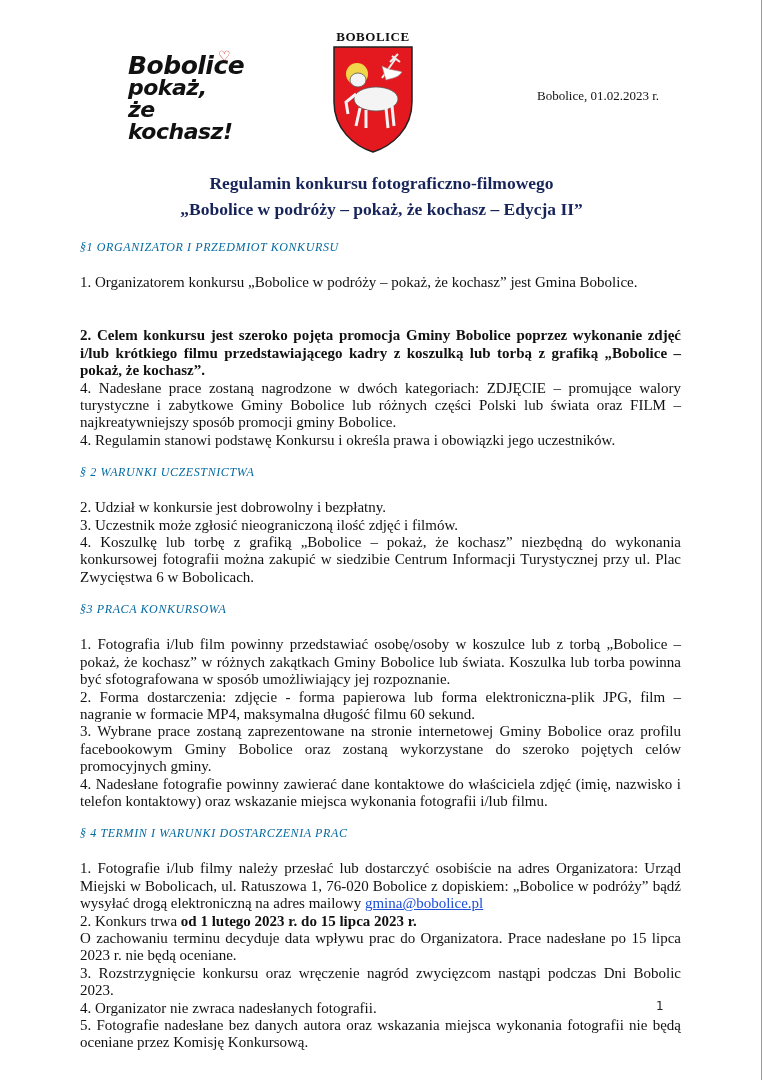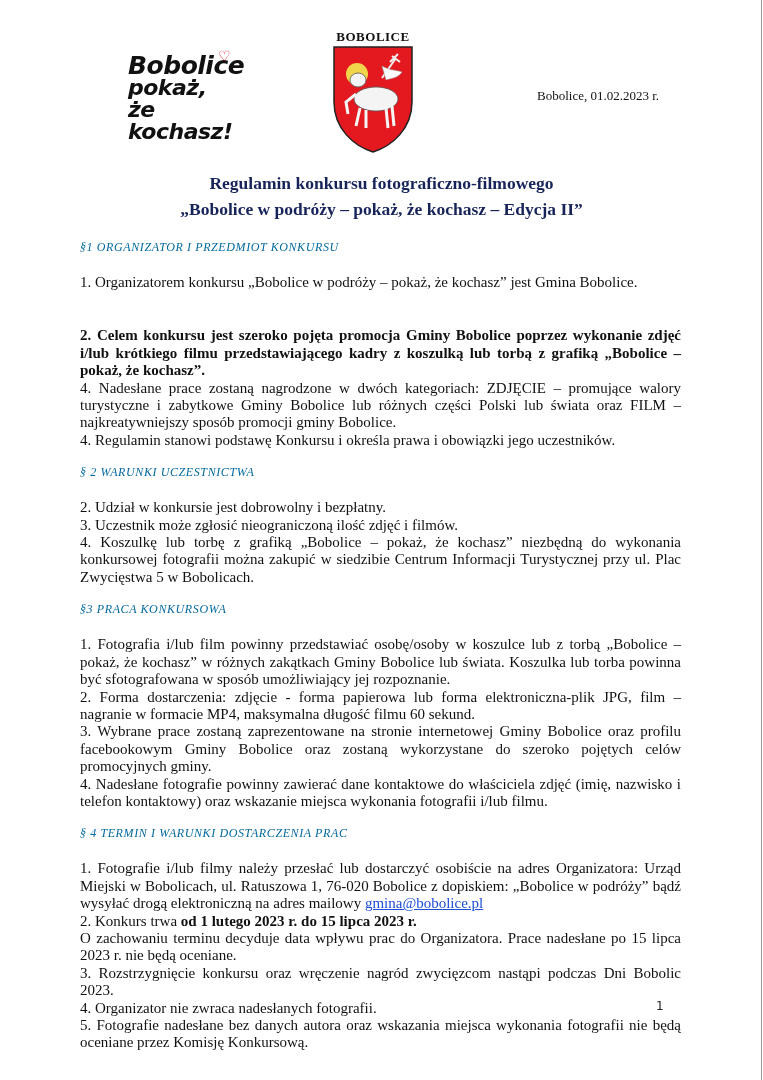--- a/index.html
+++ b/index.html
@@ -95,21 +95,21 @@
     <p class="para">1. Organizatorem konkursu „Bobolice w podróży – pokaż, że kochasz” jest Gmina Bobolice.</p>
     <p class="para bold">2.  Celem konkursu jest szeroko pojęta promocja Gminy Bobolice poprzez wykonanie zdjęć i/lub krótkiego filmu przedstawiającego kadry z koszulką lub torbą z grafiką „Bobolice – pokaż, że kochasz”.</p>
     <p class="para">4.  Nadesłane prace zostaną nagrodzone w dwóch kategoriach: ZDJĘCIE – promujące walory turystyczne i zabytkowe Gminy Bobolice lub różnych części Polski lub świata oraz FILM – najkreatywniejszy sposób promocji gminy Bobolice.</p>
     <p class="para">4. Regulamin stanowi podstawę Konkursu i określa prawa i obowiązki jego uczestników.</p>
   </div>
 
   <div class="section">
     <div class="section-heading">§ 2 WARUNKI UCZESTNICTWA</div>
     <p class="para">2. Udział w konkursie jest dobrowolny i bezpłatny.</p>
     <p class="para">3. Uczestnik może zgłosić nieograniczoną ilość zdjęć i filmów.</p>
-    <p class="para">4. Koszulkę lub torbę z grafiką „Bobolice – pokaż, że kochasz” niezbędną do wykonania konkursowej fotografii można zakupić w siedzibie Centrum Informacji Turystycznej przy ul. Plac Zwycięstwa 5 w Bobolicach.</p>
+    <p class="para">4. Koszulkę lub torbę z grafiką „Bobolice – pokaż, że kochasz” niezbędną do wykonania konkursowej fotografii można zakupić w siedzibie Centrum Informacji Turystycznej przy ul. Plac Zwycięstwa 6 w Bobolicach.</p>
   </div>
 
   <div class="section">
     <div class="section-heading">§3 PRACA KONKURSOWA</div>
     <p class="para">1. Fotografia i/lub film powinny przedstawiać osobę/osoby w koszulce lub z torbą „Bobolice – pokaż, że kochasz” w różnych zakątkach Gminy Bobolice lub świata. Koszulka lub torba powinna być sfotografowana w sposób umożliwiający jej rozpoznanie.</p>
     <p class="para">2. Forma dostarczenia: zdjęcie - forma papierowa lub forma elektroniczna-plik JPG, film – nagranie w formacie MP4, maksymalna długość filmu 60 sekund.</p>
     <p class="para">3. Wybrane prace zostaną zaprezentowane na stronie internetowej Gminy Bobolice oraz profilu facebookowym Gminy Bobolice oraz zostaną wykorzystane do szeroko pojętych celów promocyjnych gminy.</p>
     <p class="para">4. Nadesłane fotografie powinny zawierać dane kontaktowe do właściciela zdjęć (imię, nazwisko i telefon kontaktowy) oraz wskazanie miejsca wykonania fotografii i/lub filmu.</p>
   </div>
 

